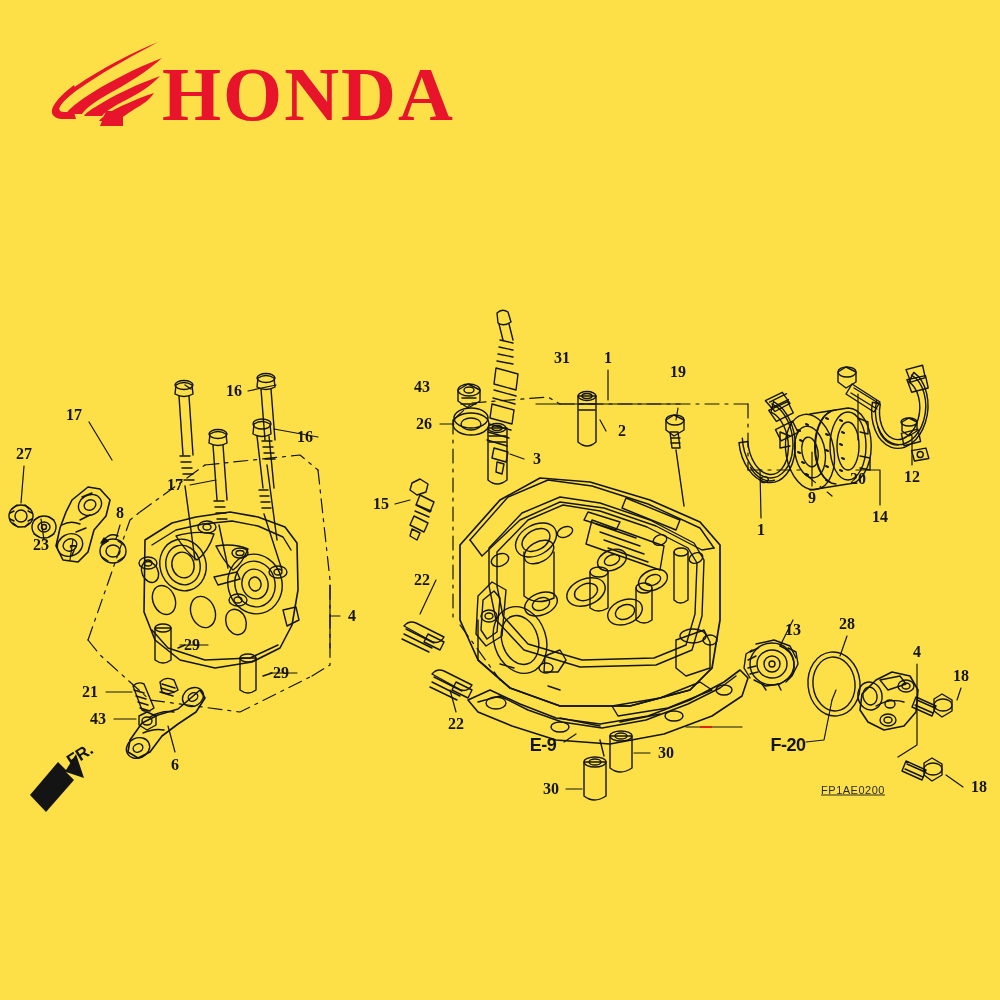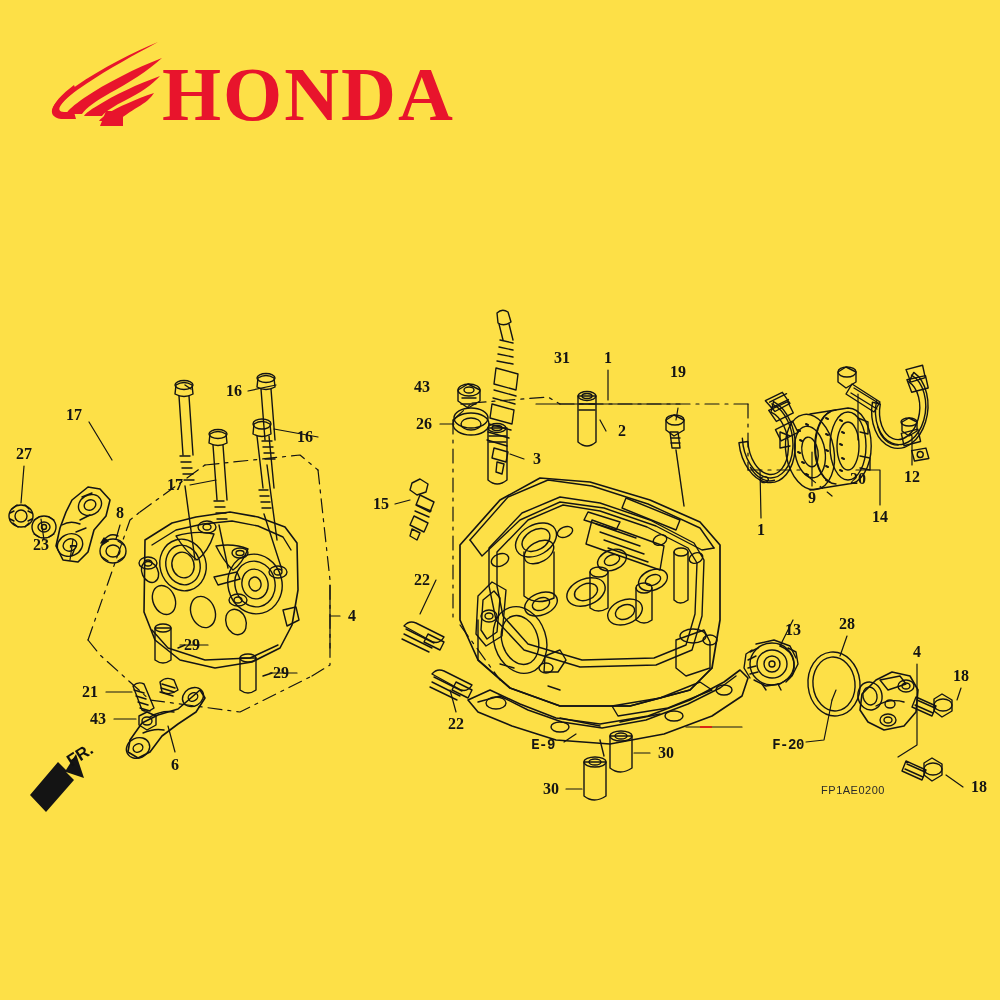--- a/index.html
+++ b/index.html
@@ -55,31 +55,32 @@
     position: absolute;
     font-family: "Liberation Serif", serif;
     font-weight: bold;
     font-size: 16px;
     color: #141414;
     line-height: 1;
     white-space: nowrap;
     transform: translate(-50%, -50%);
   }
   .lbl.sec {
-    font-family: Liberation Mono, monospace;
+    font-family: Liberation Sans, sans-serif;
     font-weight: bold;
-    font-size: 14px;
+    font-size: 18px;
     letter-spacing: -0.5px;
   }
   .lbl.code {
     font-family: "Liberation Sans", sans-serif;
     font-weight: normal;
     font-size: 11px;
     letter-spacing: 0.5px;
     color: #2a2a2a;
+    text-decoration: underline;
   }
   .lbl.fr {
     font-family: "Liberation Sans", sans-serif;
     font-weight: bold;
     font-size: 17px;
     color: #111;
   }
 </style>
 </head>
 <body>

